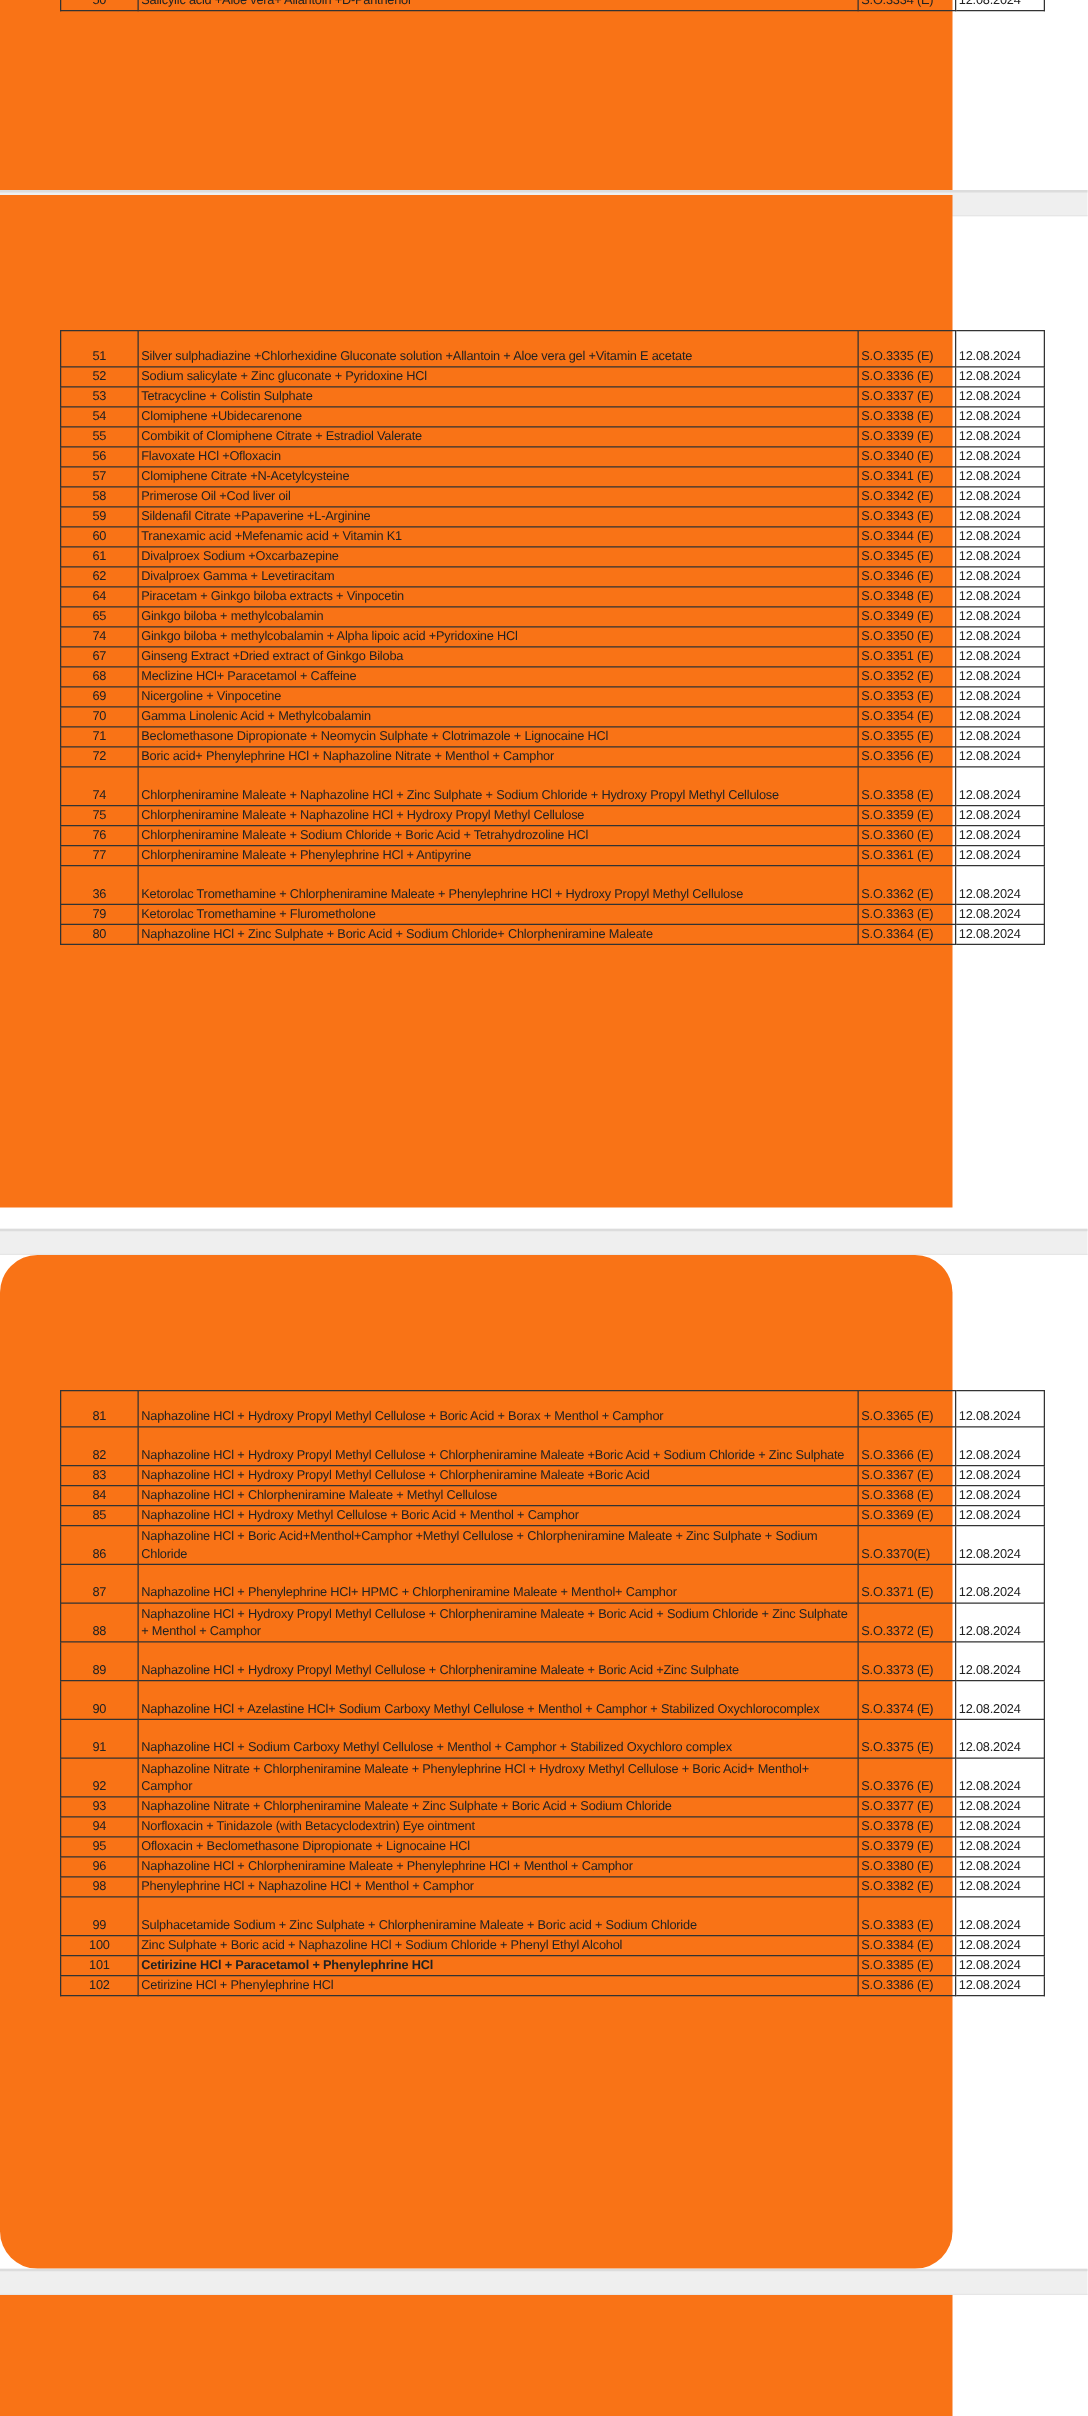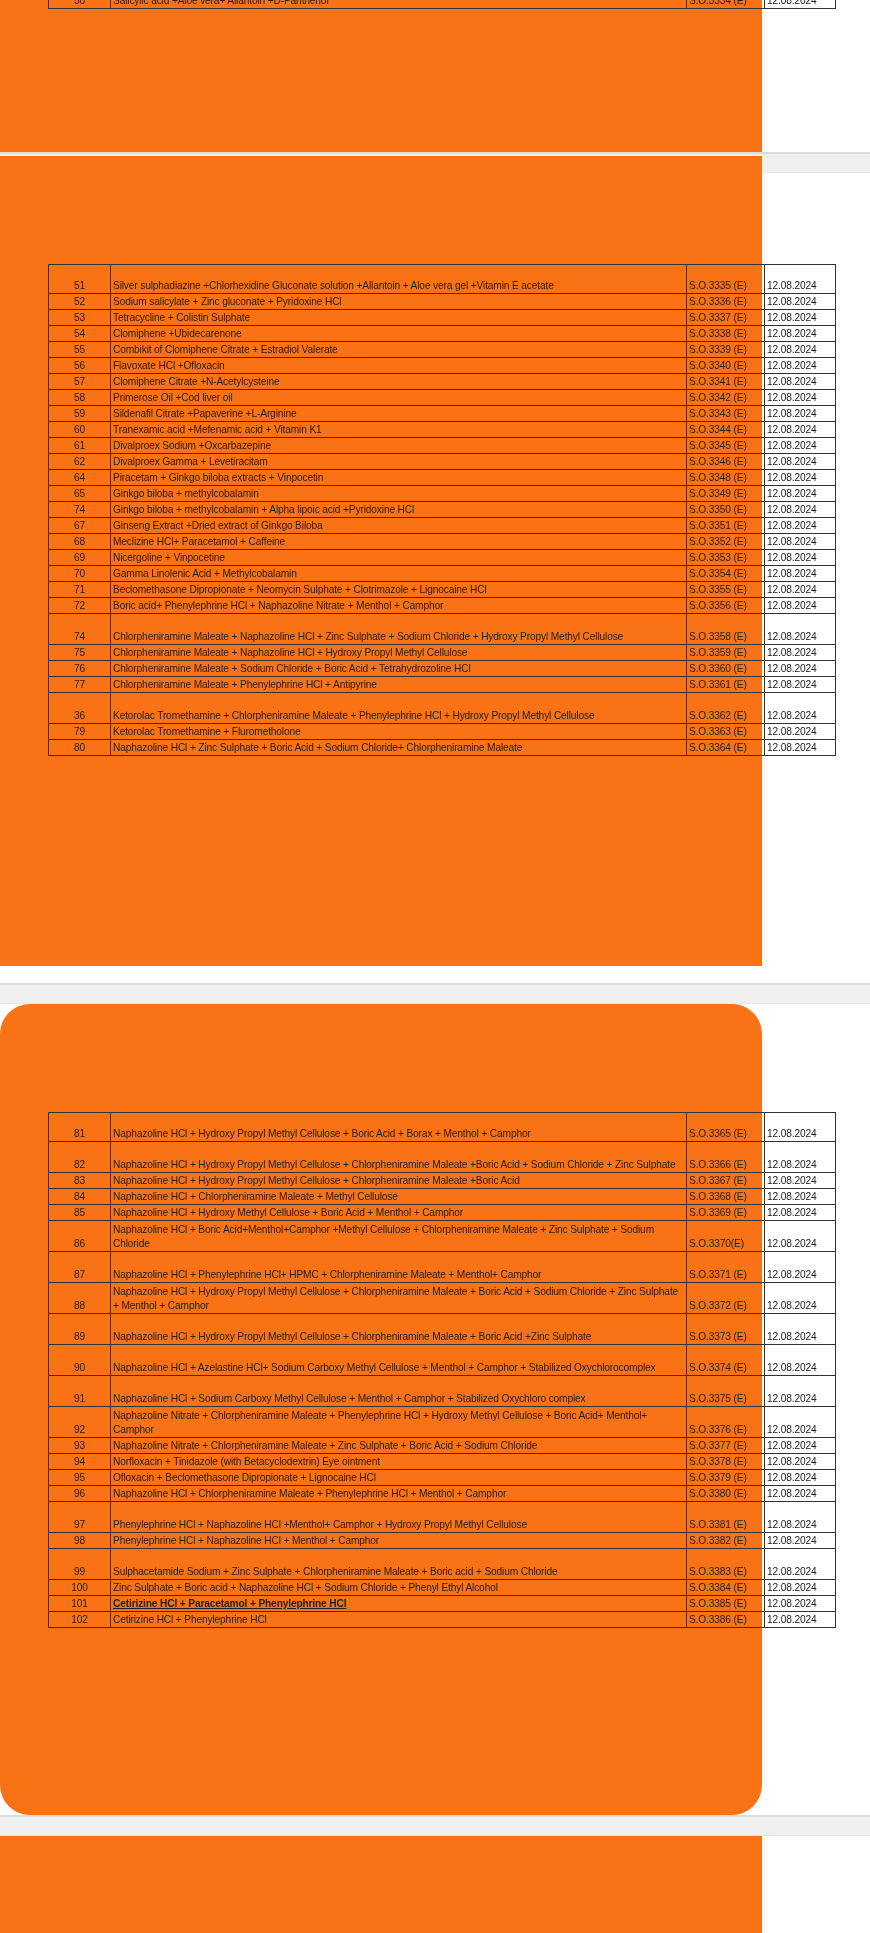--- a/index.html
+++ b/index.html
@@ -38,21 +38,21 @@
   col.c-no { width: 62px; }
   col.c-desc { width: 576px; }
   col.c-so { width: 78px; }
   col.c-date { width: 71px; }
   td.no { text-align: center; }
   td.desc { text-align: left; }
   td.so, td.date { text-align: left; white-space: nowrap; padding: 0 1px; }
   tr.r1 td { height: 15px; }
   tr.r2 td { height: 30px; }
   tr.tall td { height: 28px; }
-  tr.bold td.desc { font-weight: bold; text-decoration: underline; }
+  tr.bold td.desc { font-weight: bold; }
 </style>
 </head>
 <body>
 
 <div class="page" style="top:0;height:152px;">
   <table class="grid" style="top:-8px;">
     <colgroup>
         <col class="c-no">
         <col class="c-desc">
         <col class="c-so">
@@ -350,26 +350,20 @@
           <td class="desc">Ofloxacin + Beclomethasone Dipropionate + Lignocaine HCl</td>
           <td class="so">S.O.3379 (E)</td>
           <td class="date">12.08.2024</td>
         </tr>
         <tr class="r1">
           <td class="no">96</td>
           <td class="desc">Naphazoline HCl + Chlorpheniramine Maleate + Phenylephrine HCl + Menthol + Camphor</td>
           <td class="so">S.O.3380 (E)</td>
           <td class="date">12.08.2024</td>
         </tr>
-        <tr class="r2">
-          <td class="no">97</td>
-          <td class="desc">Phenylephrine HCl + Naphazoline HCl +Menthol+ Camphor + Hydroxy Propyl Methyl Cellulose</td>
-          <td class="so">S.O.3381 (E)</td>
-          <td class="date">12.08.2024</td>
-        </tr>
         <tr class="r1">
           <td class="no">98</td>
           <td class="desc">Phenylephrine HCl + Naphazoline HCl + Menthol + Camphor</td>
           <td class="so">S.O.3382 (E)</td>
           <td class="date">12.08.2024</td>
         </tr>
         <tr class="r2">
           <td class="no">99</td>
           <td class="desc">Sulphacetamide Sodium + Zinc Sulphate + Chlorpheniramine Maleate + Boric acid + Sodium Chloride</td>
           <td class="so">S.O.3383 (E)</td>

